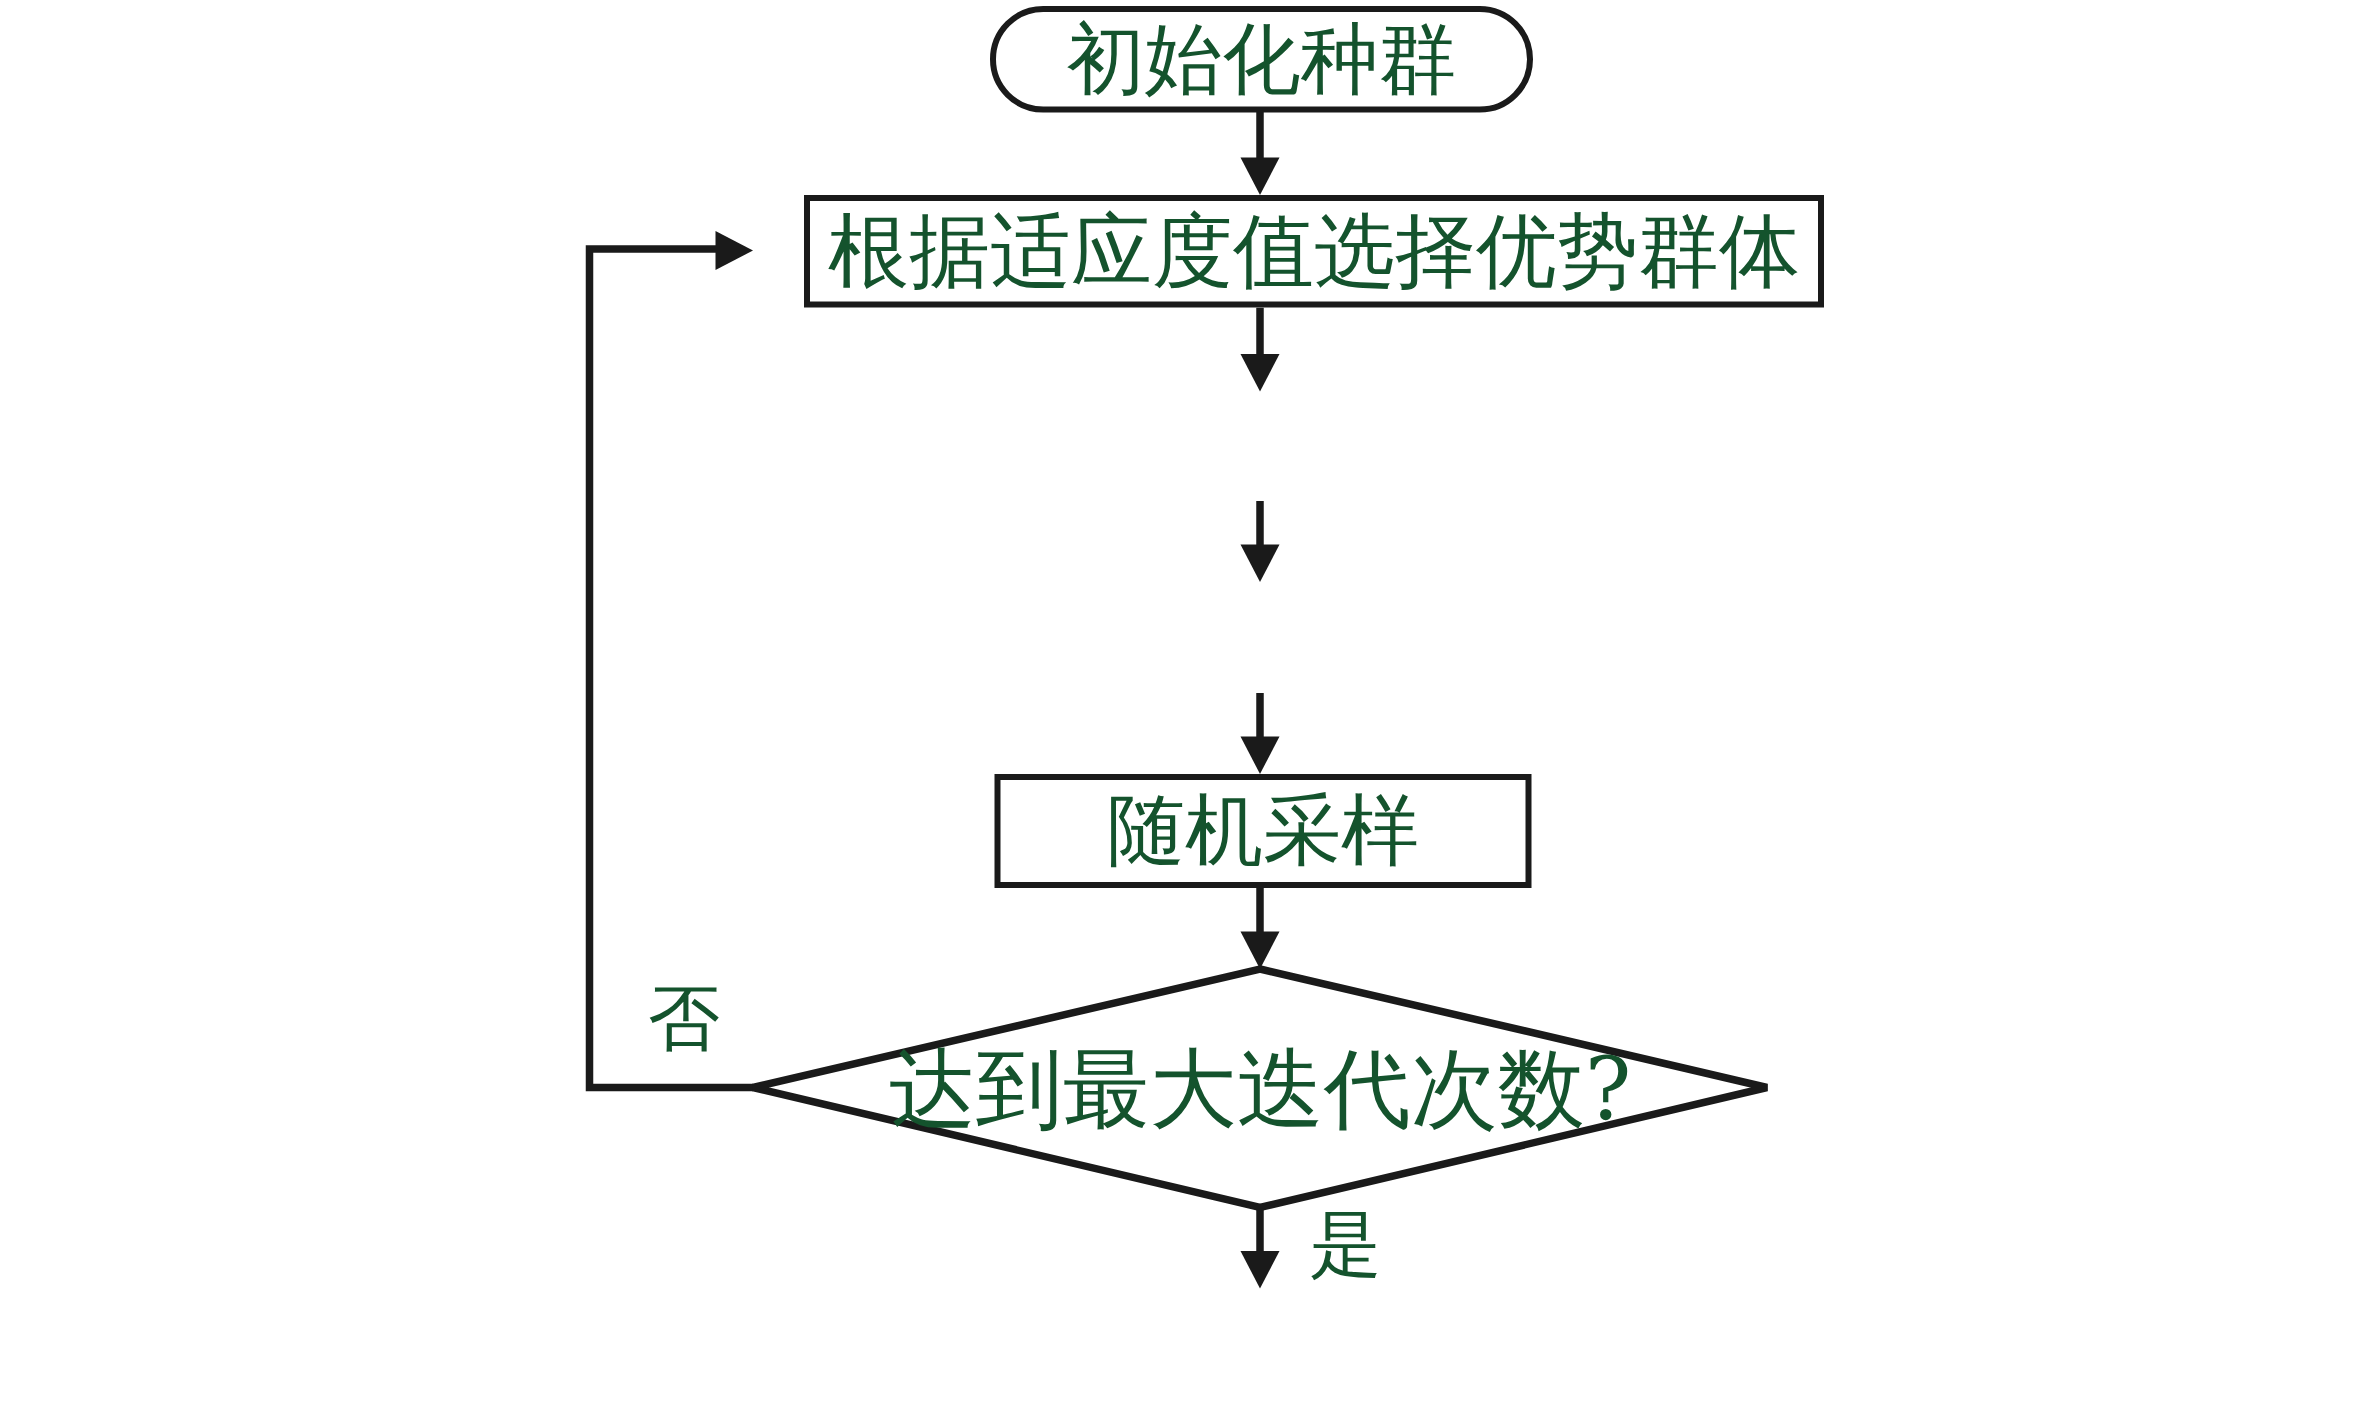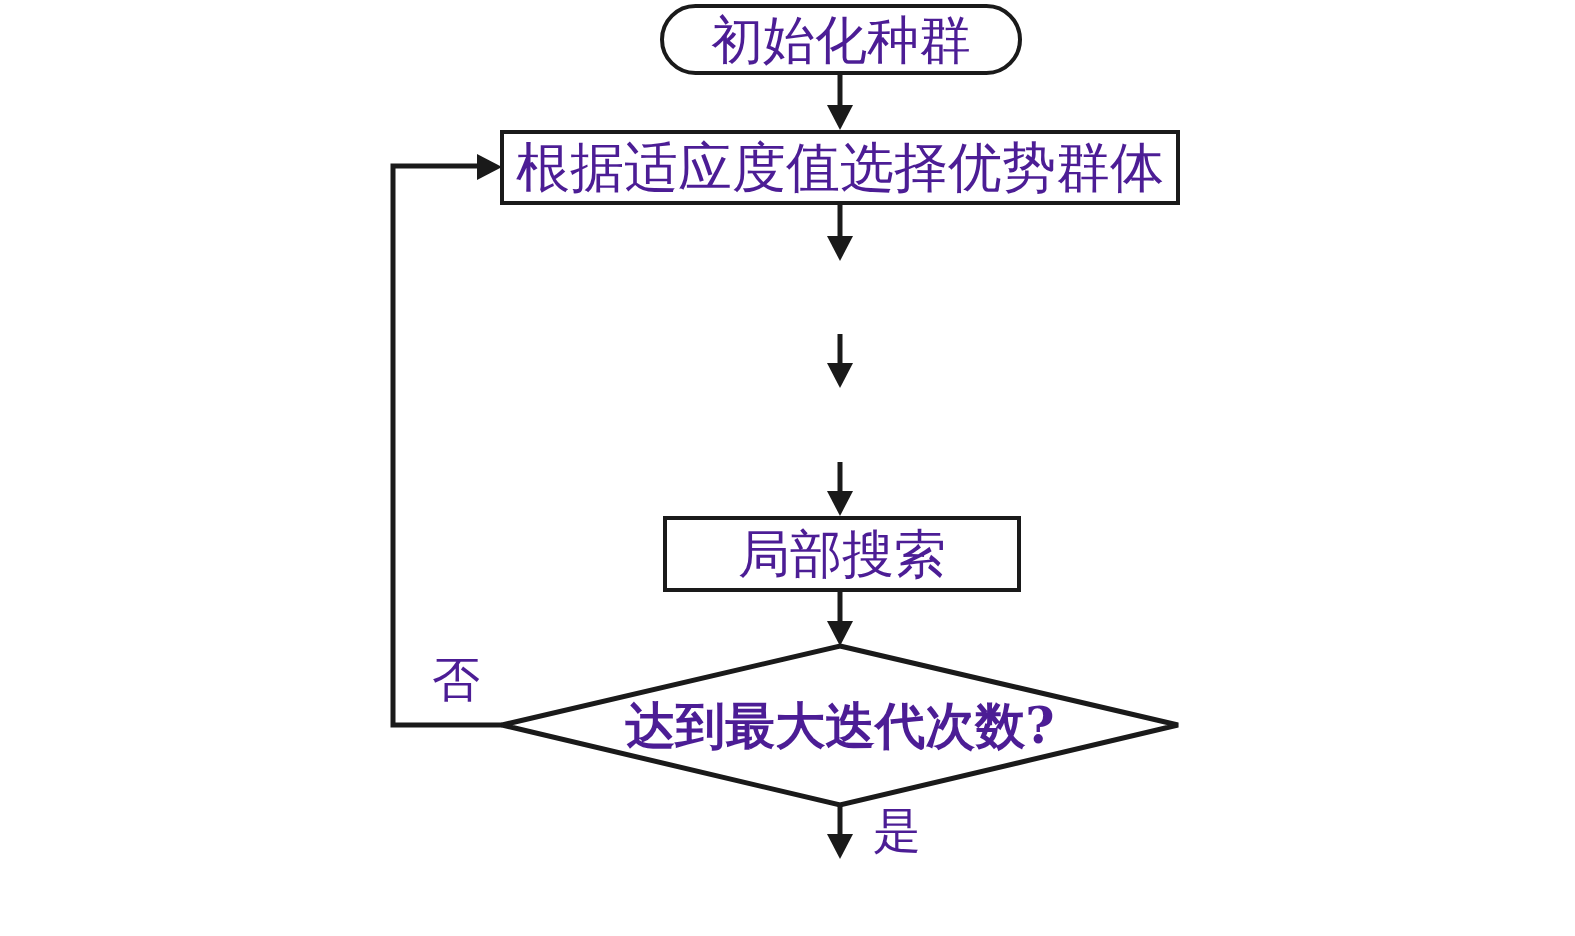--- a/index.html
+++ b/index.html
@@ -6,21 +6,21 @@
     margin: 0;
     padding: 0;
     background: #ffffff;
   }
   .canvas {
     position: relative;
     width: 1404px;
     height: 936px;
     background: #ffffff;
     font-family: "DejaVu Serif", "Liberation Serif", serif;
-    color: #4c1d95;
+    color: #14532d;
     overflow: hidden;
   }
   svg.connector-layer {
     position: absolute;
     left: 0;
     top: 0;
   }
   .node {
     position: absolute;
     display: flex;
@@ -35,30 +35,30 @@
   }
   .terminator {
     border-radius: 40px;
     font-size: 52px;
   }
   .process {
     font-size: 52px;
   }
   .process.wide {
     font-size: 54px;
+    margin-left: 36px;
   }
   .decision-label {
     position: absolute;
     display: flex;
     align-items: center;
     justify-content: center;
-    font-size: 50px;
+    font-size: 58px;
     line-height: 1;
     white-space: nowrap;
-    font-weight: bold;
   }
   .branch-label {
     position: absolute;
     font-size: 48px;
     line-height: 1;
     white-space: nowrap;
   }
 </style>
 </head>
 <body>
@@ -94,21 +94,21 @@
     <span>初始化种群</span>
   </div>
 
   <div class="node process wide" style="left:500px; top:130px; width:680px; height:75px;">
     <span>根据适应度值选择优势群体</span>
   </div>
 
 
 
   <div class="node process" style="left:663px; top:516px; width:358px; height:76px;">
-    <span>局部搜索</span>
+    <span>随机采样</span>
   </div>
 
   <div class="decision-label" style="left:540px; top:646px; width:600px; height:159px;">
     <span>达到最大迭代次数?</span>
   </div>
 
 
   <div class="branch-label" style="left:432px; top:655px;">
     <span>否</span>
   </div>

